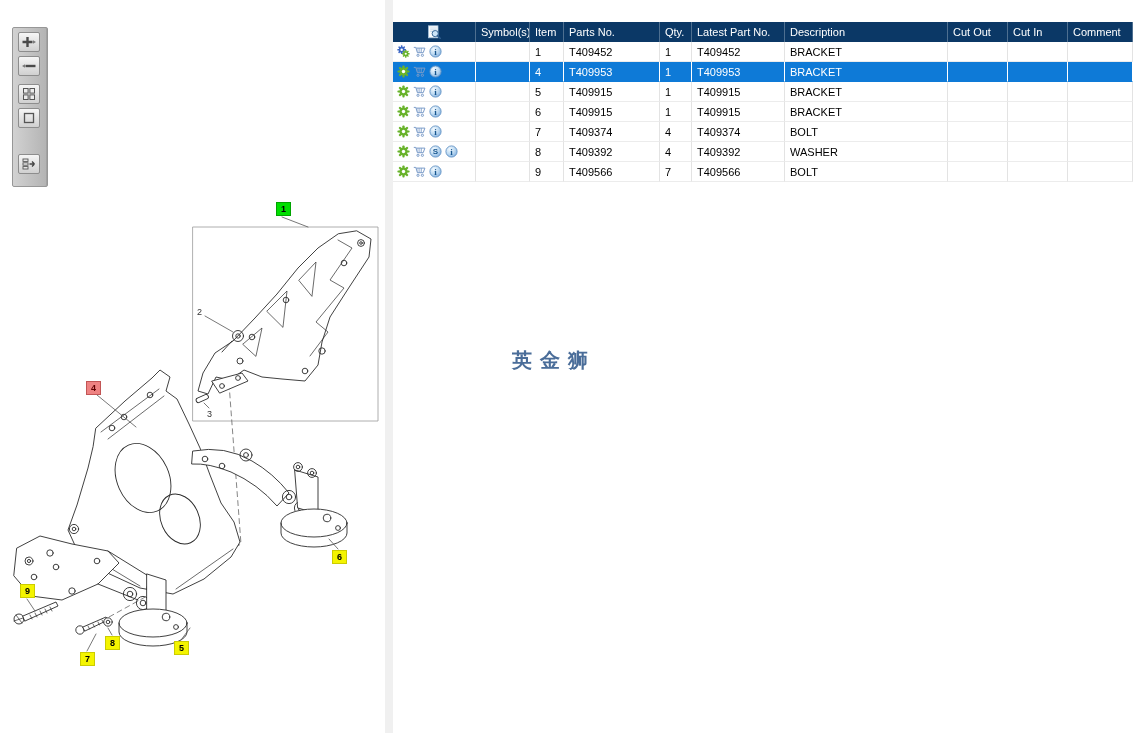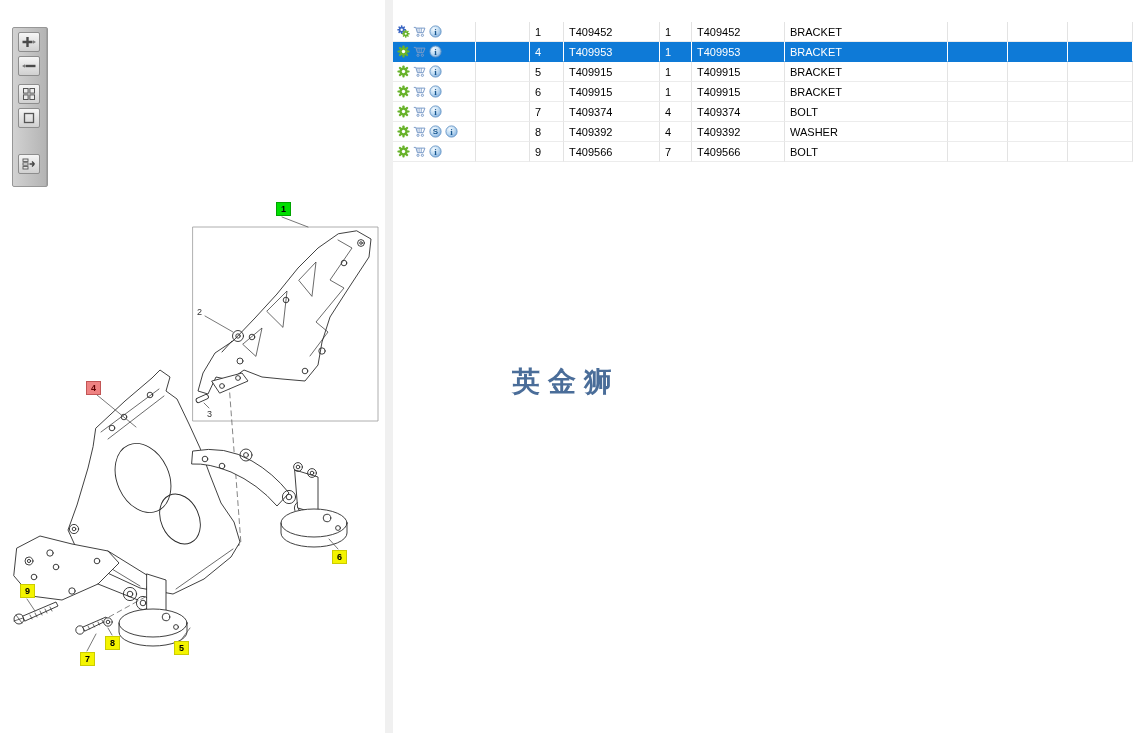--- a/index.html
+++ b/index.html
@@ -24,22 +24,22 @@
   .divider{position:absolute;left:385px;top:0;width:8px;height:733px;background:#f0f0f0;}
 
   
   .dlabel{position:absolute;font-size:9px;line-height:12px;min-width:7px;text-align:center;
     padding:0 3px;color:#000;font-weight:bold;z-index:4;}
   .dlabel.green{background:#00df00;border:1px solid #00a400;}
   .dlabel.red{background:#ee8282;border:1px solid #c25555;color:#600000;}
   .dlabel.yellow{background:#f4f400;border:1px solid #cccc00;}
   .dlabel.plain{background:transparent;border:none;font-weight:normal;color:#333;padding:0;}
 
-  .watermark{position:absolute;left:512px;top:347px;font-size:28px;font-weight:bold;
-    color:#4a6d99;letter-spacing:8px;z-index:5;white-space:nowrap;margin-top:16px;}
+  .watermark{position:absolute;left:512px;top:347px;font-size:20px;font-weight:bold;
+    color:#4a6d99;letter-spacing:8px;z-index:5;white-space:nowrap;}
 
   
   .parts-table{position:absolute;left:393px;top:22px;width:740px;font-size:11px;z-index:3;}
   .thead{display:flex;height:20px;background:#0b3866;color:#fff;}
   .th{display:flex;align-items:center;padding-left:5px;box-sizing:border-box;
     border-right:1px solid rgba(255,255,255,0.28);white-space:nowrap;overflow:hidden;}
   .th.center{justify-content:center;padding-left:0;}
   .trow{display:flex;height:20px;background:#fff;}
   .td{display:flex;align-items:center;padding-left:5px;box-sizing:border-box;
     border-right:1px solid #e3e3e3;border-bottom:1px solid #ececec;color:#000;
@@ -256,20 +256,36 @@
       <path d="M7.5 7 H12.5 M12.5 7 L10 4.5 M12.5 7 L10 9.5" stroke="#444" stroke-width="1.3" fill="none"></path>
     </svg>
   </div>
 </div>
 
 <div class="divider"></div>
 
 <div class="watermark">英金狮</div>
 
 <div class="parts-table">
+  <div class="thead">
+    <div class="th c0 center">
+      <svg class="icon14" viewBox="0 0 14 14">
+          <use href="#sym-docsearch"></use>
+        </svg>
+    </div>
+    <div class="th c1">Symbol(s)</div>
+    <div class="th c2">Item</div>
+    <div class="th c3">Parts No.</div>
+    <div class="th c4">Qty.</div>
+    <div class="th c5">Latest Part No.</div>
+    <div class="th c6">Description</div>
+    <div class="th c7">Cut Out</div>
+    <div class="th c8">Cut In</div>
+    <div class="th c9">Comment</div>
+  </div>
 
   <div class="trow">
     <div class="td c0 icons-cell">
       <svg class="icon13" viewBox="0 0 13 13">
           <use href="#sym-gear-dual"></use>
         </svg>
       <svg class="icon13" viewBox="0 0 13 13">
           <use href="#sym-cart"></use>
         </svg>
       <svg class="icon13" viewBox="0 0 13 13">

